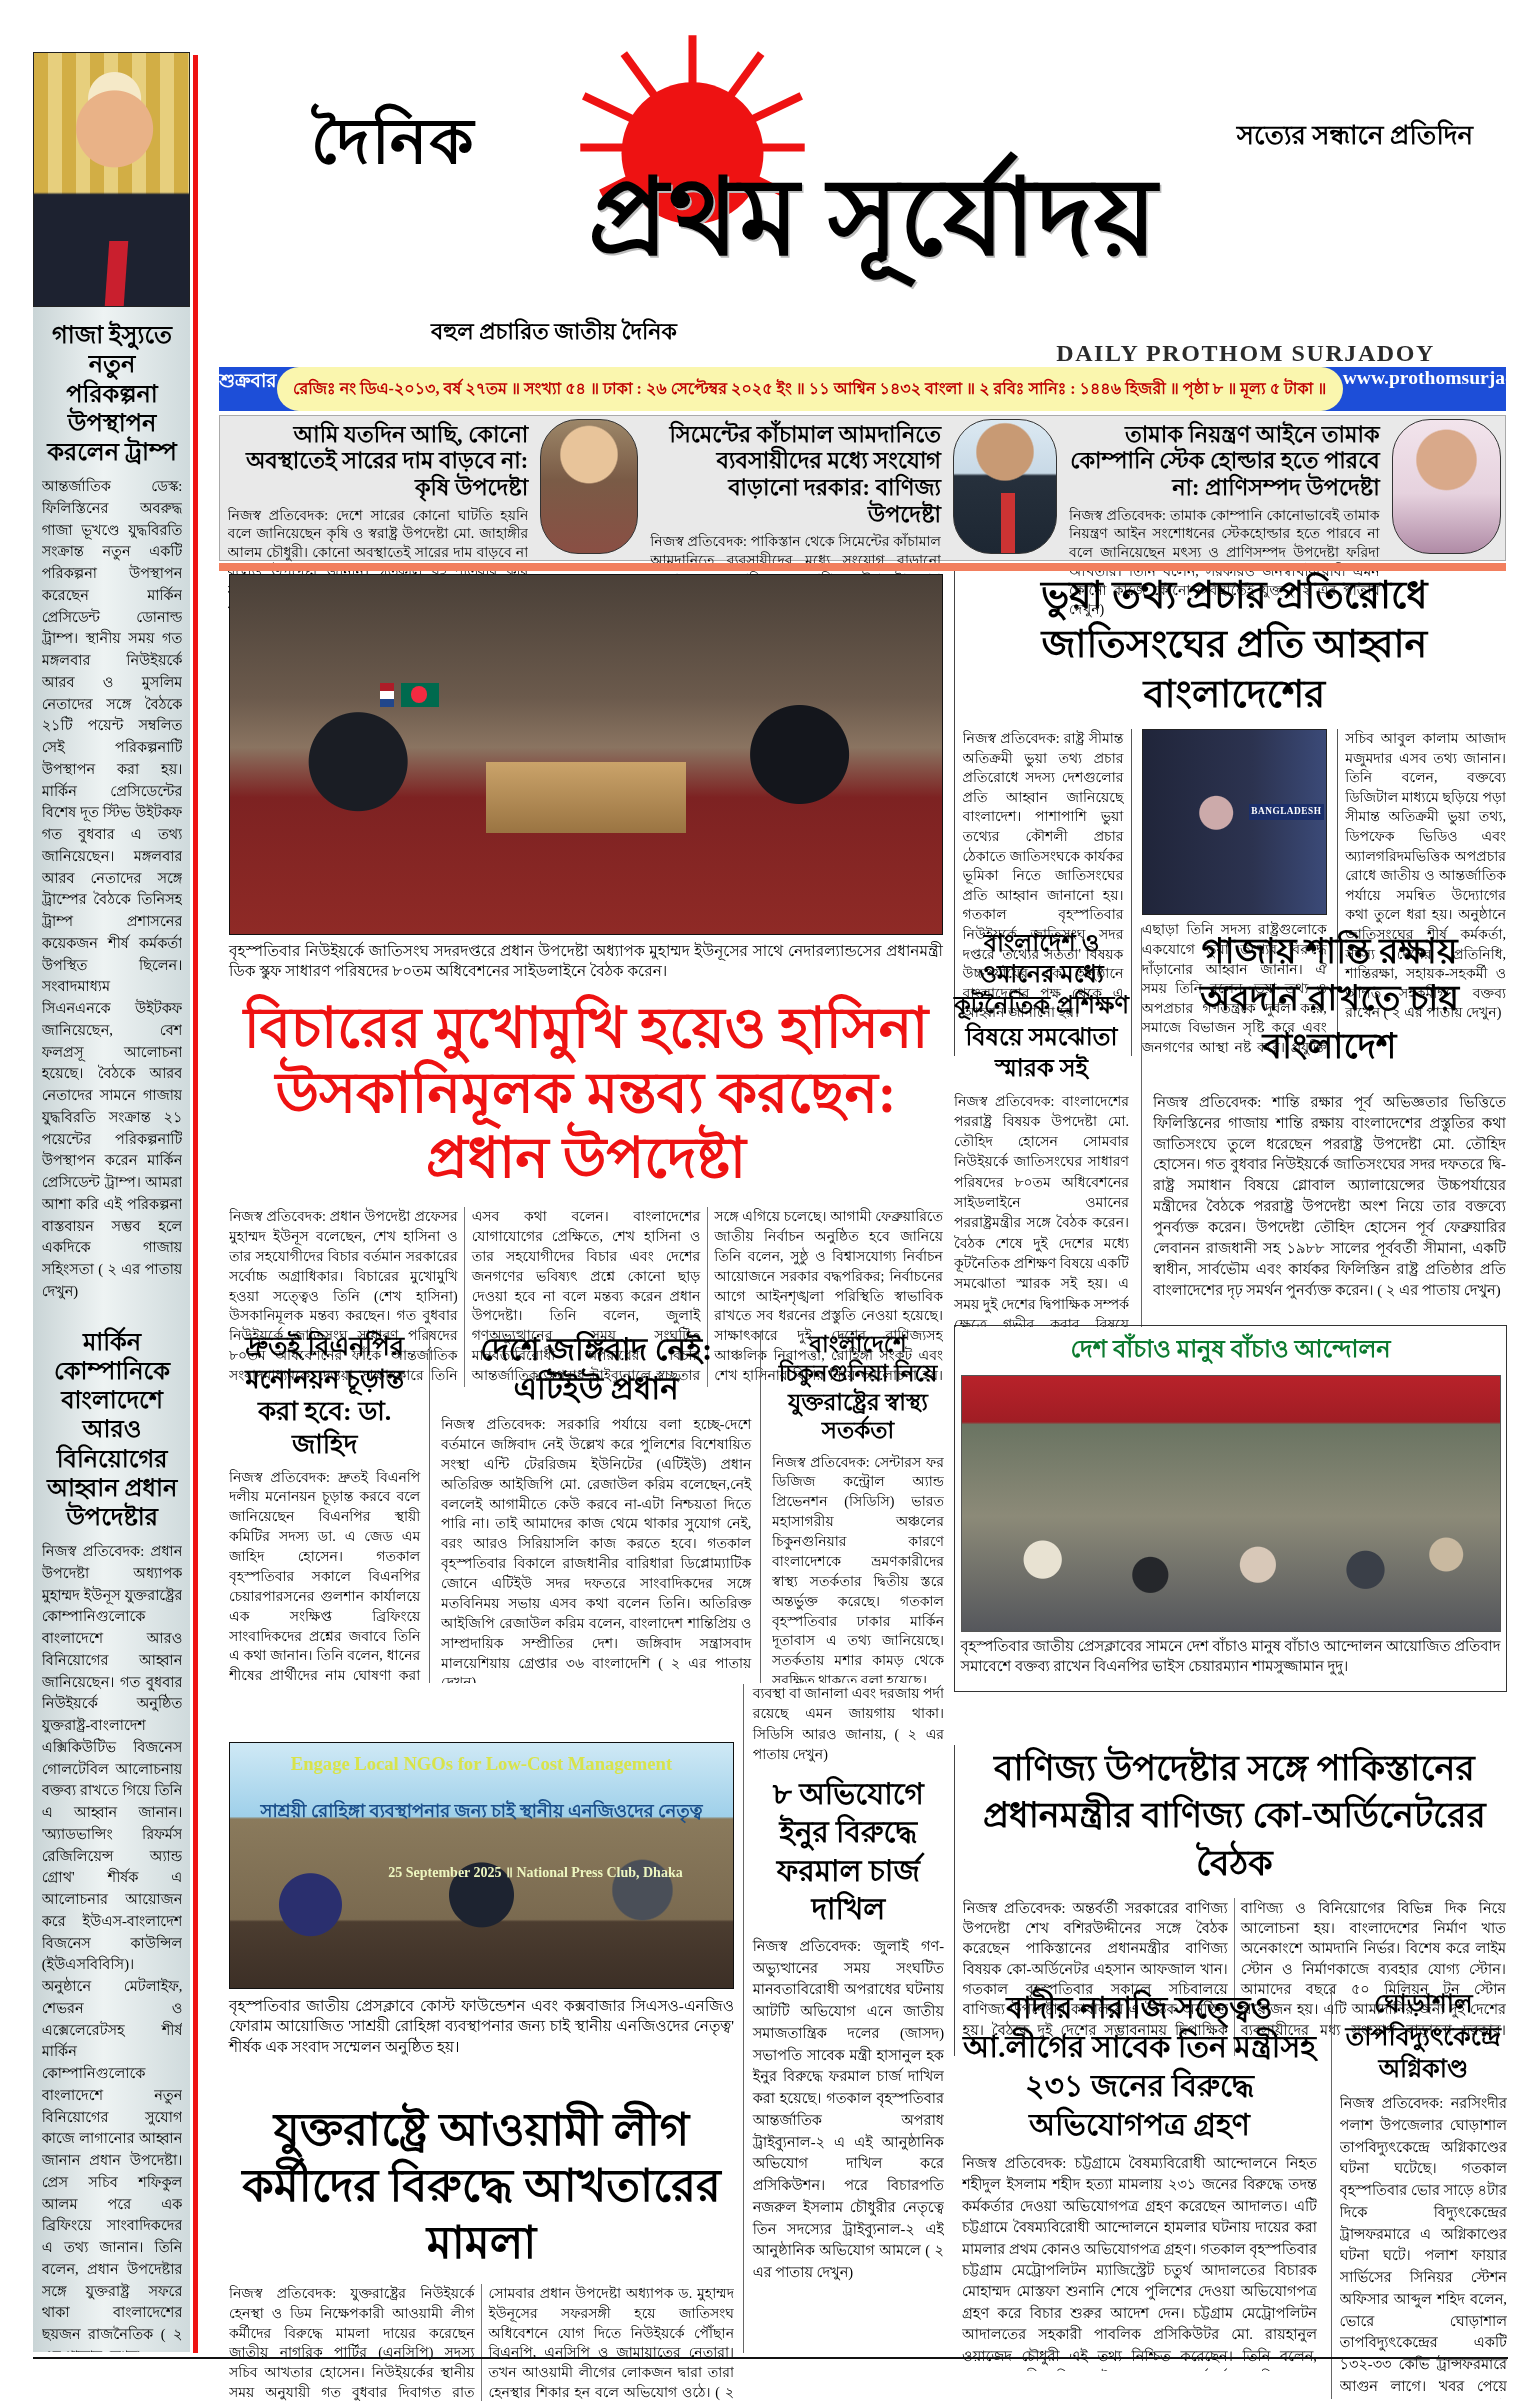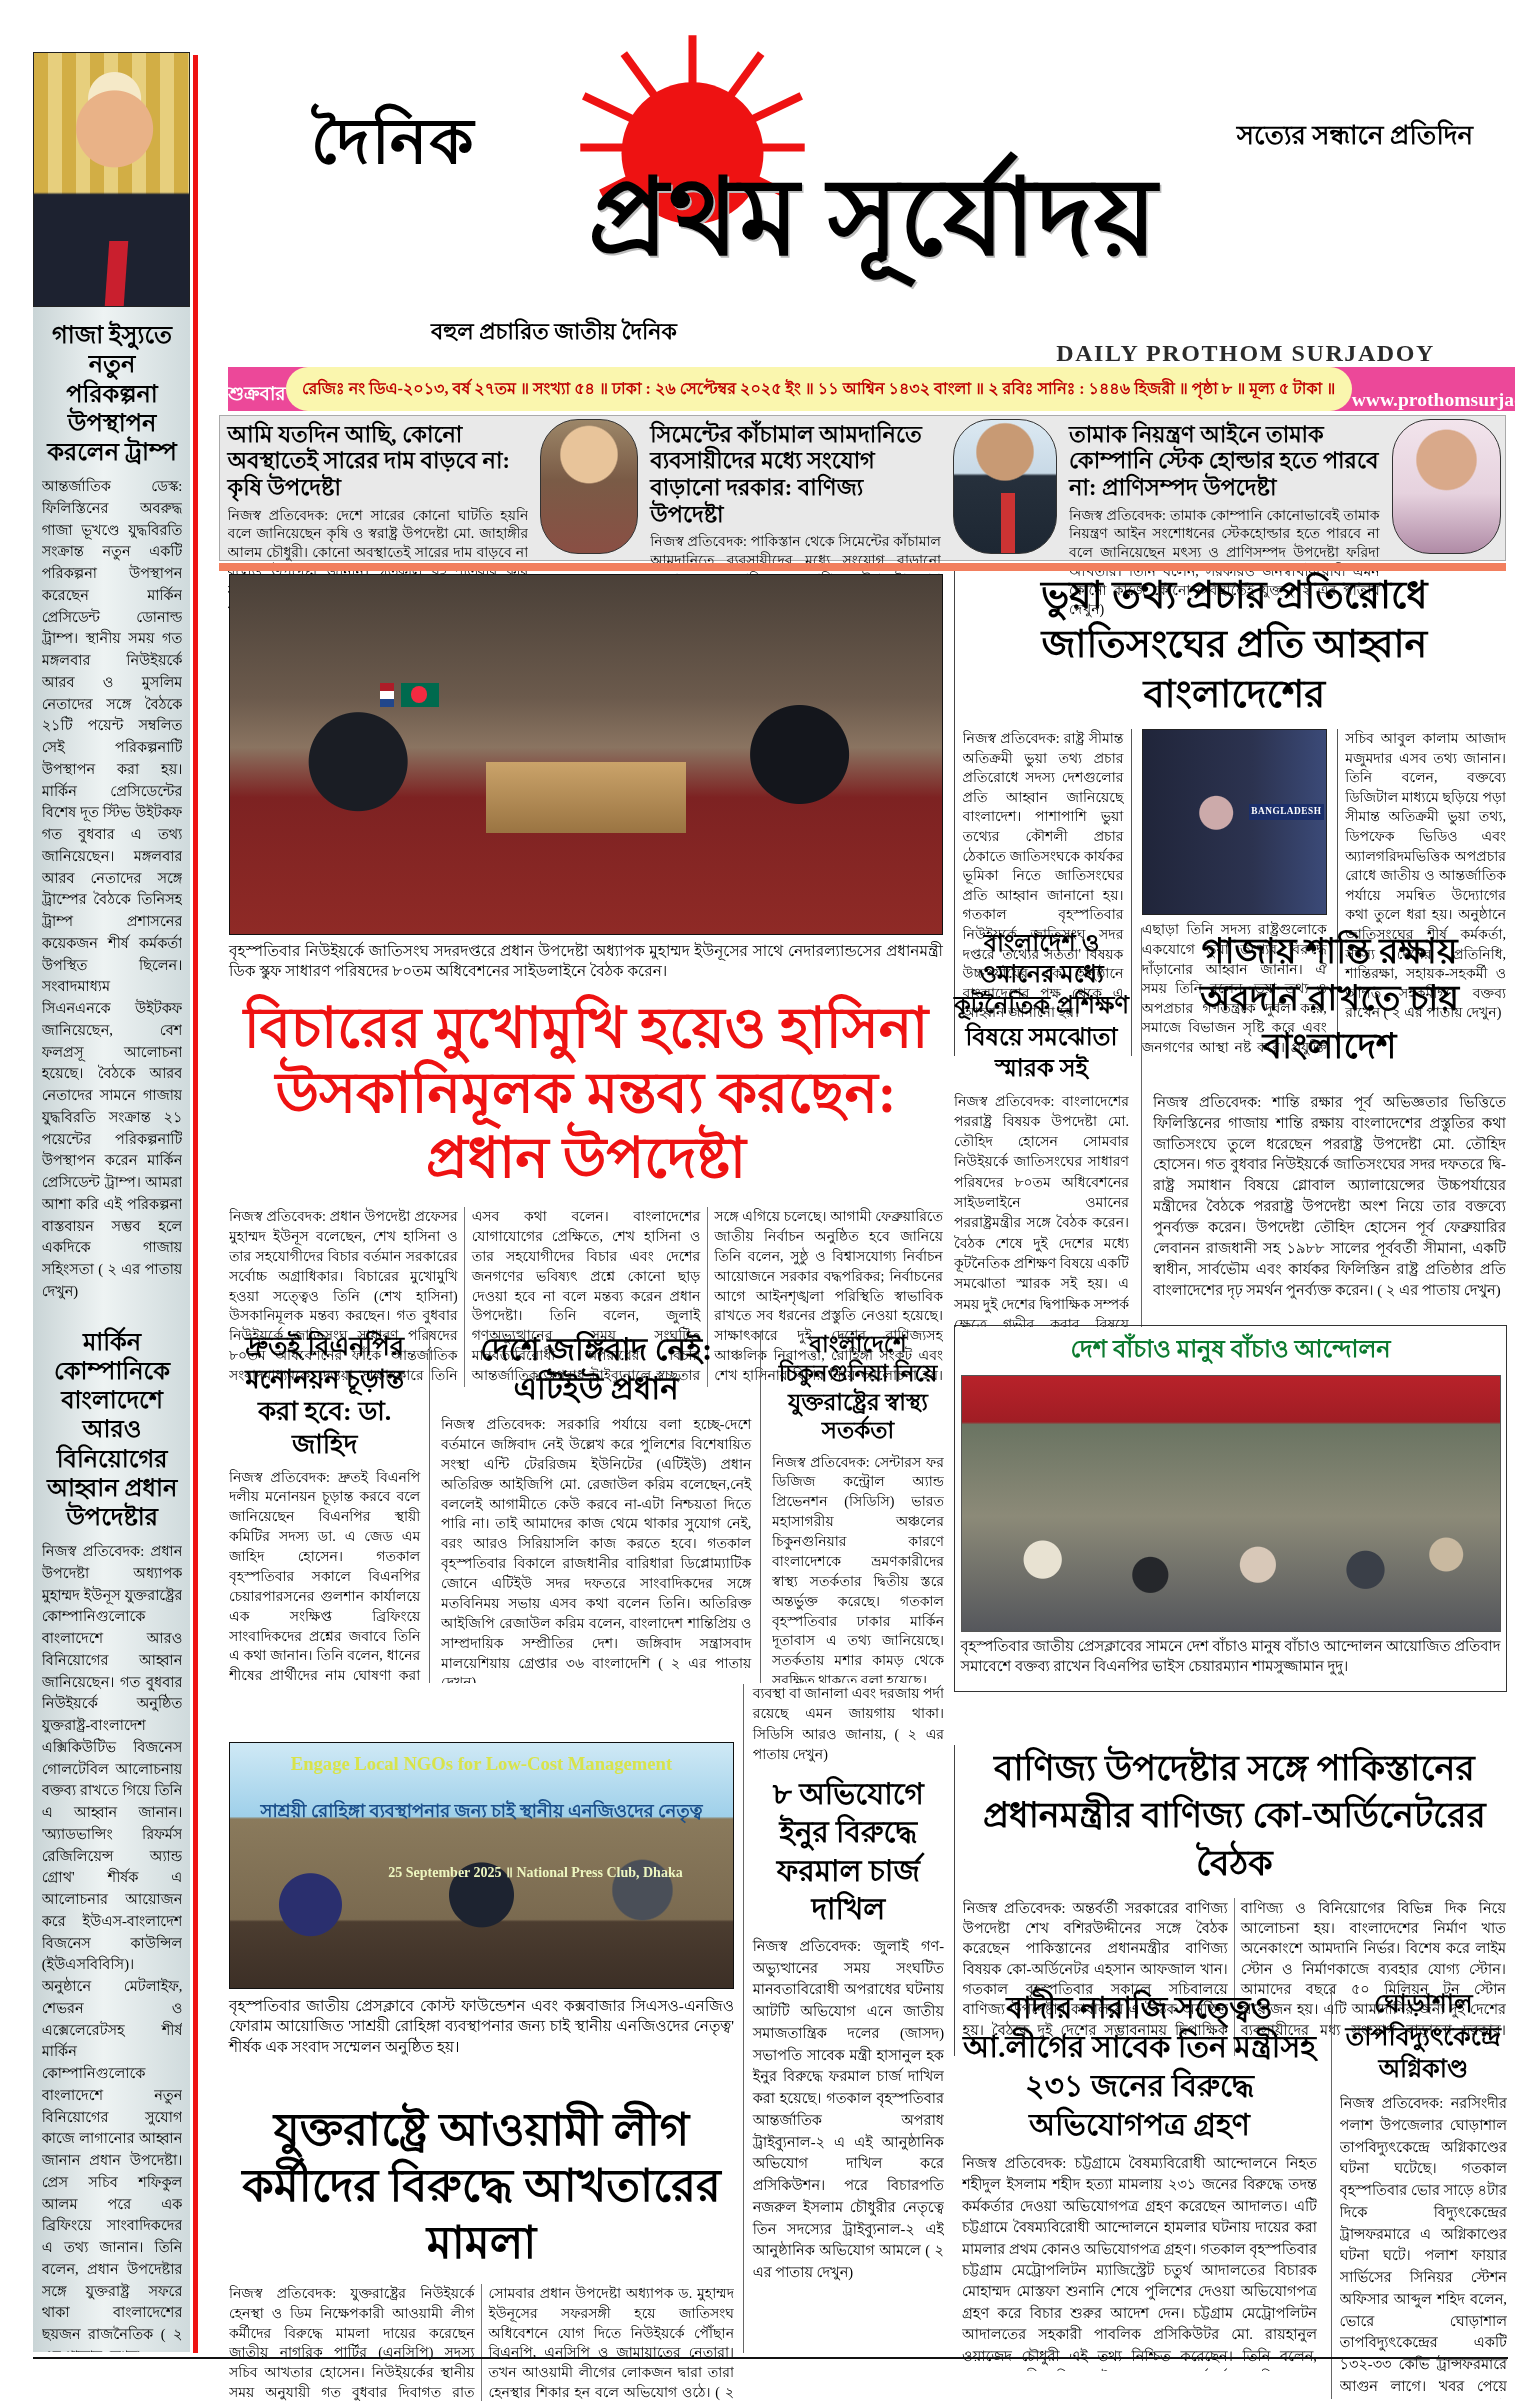--- a/index.html
+++ b/index.html
@@ -32,33 +32,33 @@
   .mh-daily { position:absolute; left:93px; top:71px; font-size:63px; font-weight:900; letter-spacing:2.2px; }
   .mh-sun { position:absolute; left:360px; top:11px; width:229px; height:229px; z-index:0; }
   .mh-title { position:absolute; left:33px; top:112px; width:1244px; font-size:107px; font-weight:900;
               text-align:center; z-index:2; letter-spacing:1.1px; text-shadow:1.6px 1.6px 0 #bbb; }
   .mh-tagline { position:absolute; right:33px; top:93px; font-size:26px; font-weight:bold; z-index:3; }
   .mh-sub { position:absolute; left:213px; top:292px; font-size:22px; font-weight:bold; z-index:3; }
   .mh-eng { position:absolute; right:71px; top:295px; font-size:24px; font-weight:bold; color:#2b2b2b;
             font-family:"Liberation Serif",serif; letter-spacing:1.6px; z-index:3;margin-top:23px; }
 
   
-  #infobar { position:absolute; left:228px; top:367px; width:1287px; height:44px; background:#ec4899;
-             display:flex; align-items:flex-end; }
+  #infobar { position:absolute; left:219px; top:367px; width:1287px; height:44px; background:#1d4ed8;
+             display:flex; align-items:flex-start; }
   #infobar .day { width:136px; text-align:center; color:#fff; font-size:18.6px; font-weight:bold; }
   #infobar .pill { flex:1; height:100%; background:#faf6ae; border-radius:22px; display:flex; align-items:center;
                    justify-content:center; padding:0 16.4px; }
   #infobar .pill span { color:#c00000; font-size:16px; font-weight:bold; white-space:nowrap; }
   #infobar .url { width:257px; text-align:center; color:#fff; font-size:19.6px; font-weight:bold; }
 
   
   #topstrip { position:absolute; left:219px; top:415px; width:1287px; height:146px; background:#e9e9e9;
               border:0.5px solid #aaa; display:flex; }
   .ts-box { padding:5.5px 7.6px; }
-  .ts-box h2 { font-size:22.4px; line-height:1.2; text-align:left; margin-bottom:4.4px; }
+  .ts-box h2 { font-size:22.4px; line-height:1.2; text-align:right; margin-bottom:4.4px; }
   .ts-box p { font-size:14px; line-height:1.35; text-align:justify; overflow:hidden; }
   .ts-photo { margin:3.3px 4.4px; border:1.1px solid #333; border-radius:38px; flex-shrink:0; }
   .ph-adviser1 { width:98px; height:135px; background:
       radial-gradient(circle at 50% 26%, #e8c49a 0 28px, rgba(0,0,0,0) 29.5px),
       linear-gradient(180deg,#9c8668 0%, #7a5b46 45%, #8a4f44 100%); }
   .ph-adviser2 { width:104px; height:135px; background:
       radial-gradient(circle at 50% 24%, #c89a74 0 28px, rgba(0,0,0,0) 29.5px),
       linear-gradient(180deg,#dce9f2 0%, #c8d9e6 40%, #26303c 42%, #1d2733 100%); position:relative; }
   .ph-adviser2::after { content:""; position:absolute; left:46%; bottom:0; width:14px; height:60px; background:#c33; }
   .ph-adviser3 { width:109px; height:135px; background:

